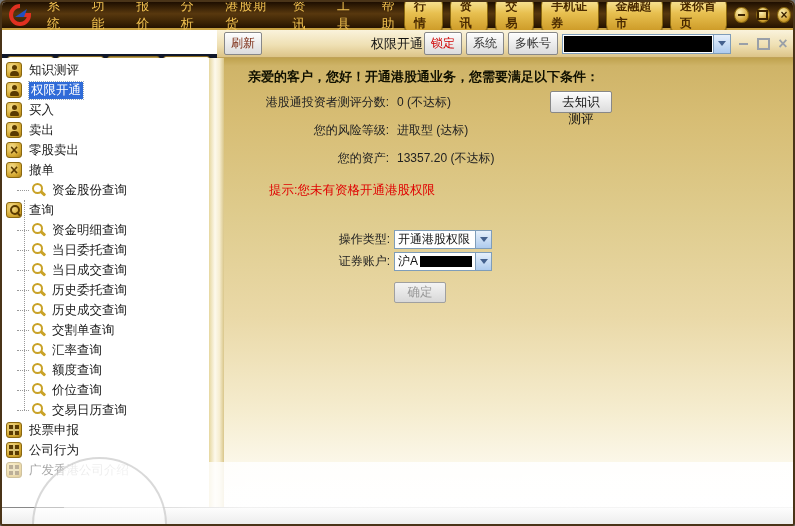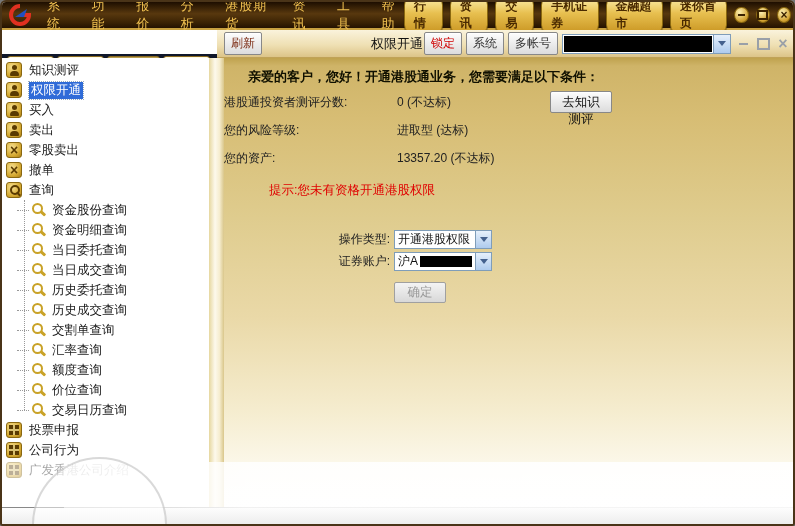--- a/index.html
+++ b/index.html
@@ -113,21 +113,21 @@
                      linear-gradient(to bottom,transparent 4px,#d8c070 4px,#d8c070 6px,transparent 6px);
   }
   
   .content {
     position:absolute; left:222px; top:56px; width:573px; height:449px;
     background:linear-gradient(180deg,#bfa24e 0px,#cfb468 8px,#d7bd74 60px,#dfcc8e 160px,#ead9a8 260px,#f6eed2 360px,#fdfaf0 420px,#ffffff 449px);
   }
   .greeting { position:absolute; left:24px; top:10px; font-weight:bold; font-size:13px; color:#101000; }
   .conds { position:absolute; left:0; top:30px; width:100%; }
   .cond-row { display:flex; height:28px; align-items:center; }
-  .cond-label { width:165px; color:#222; }
+  .cond-label { width:165px; text-align:right; color:#222; }
   .cond-value { margin-left:8px; color:#222; }
   .test-btn { position:absolute; left:326px; top:33px; width:62px; height:22px; font-size:12.5px; color:#111; }
   .tip { position:absolute; left:45px; top:124px; color:#e00000; font-size:12.5px; }
   .form-row { position:absolute; display:flex; align-items:center; }
   .form-label { width:166px; text-align:right; color:#222; }
   .select {
     margin-left:4px; width:98px; height:19px; background:#fff; border:1px solid #7f9db9;
     display:flex; align-items:center; font-size:12px; color:#111;
   }
   .select .sel-text { flex:1; padding-left:3px; white-space:nowrap; overflow:hidden; }
@@ -236,27 +236,27 @@
           <span class="lbl">卖出</span>
         </div>
         <div class="s-item">
           <span class="icon ic-cross"></span>
           <span class="lbl">零股卖出</span>
         </div>
         <div class="s-item">
           <span class="icon ic-cross"></span>
           <span class="lbl">撤单</span>
         </div>
+        <div class="s-item lvl1">
+          <span class="icon ic-search"></span>
+          <span class="lbl">资金股份查询</span>
+        </div>
         <div class="s-item">
           <span class="icon ic-search-badge"></span>
           <span class="lbl">查询</span>
-        </div>
-        <div class="s-item lvl1">
-          <span class="icon ic-search"></span>
-          <span class="lbl">资金股份查询</span>
         </div>
         <div class="s-item lvl1">
           <span class="icon ic-search"></span>
           <span class="lbl">资金明细查询</span>
         </div>
         <div class="s-item lvl1">
           <span class="icon ic-search"></span>
           <span class="lbl">当日委托查询</span>
         </div>
         <div class="s-item lvl1">

